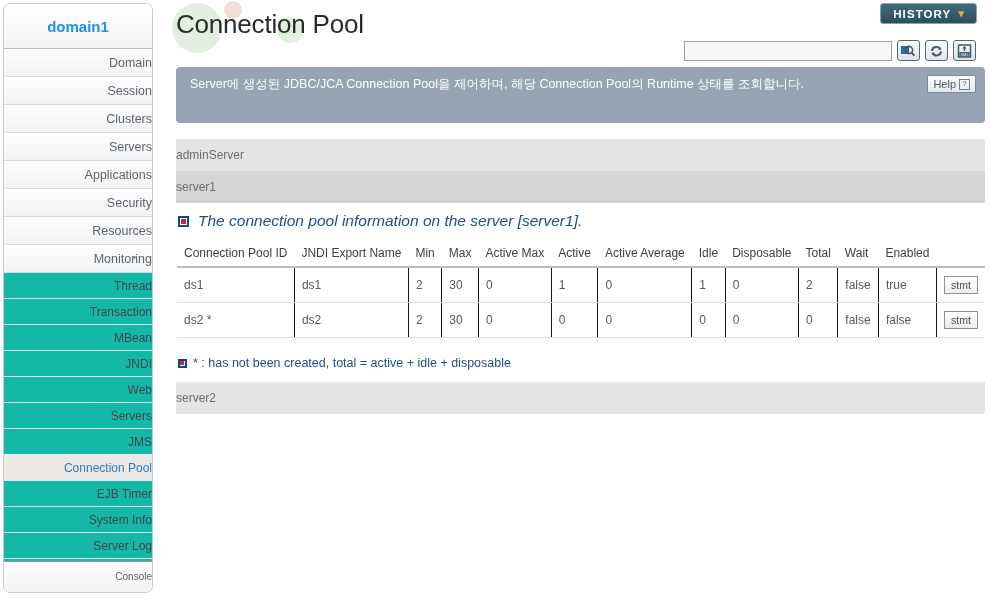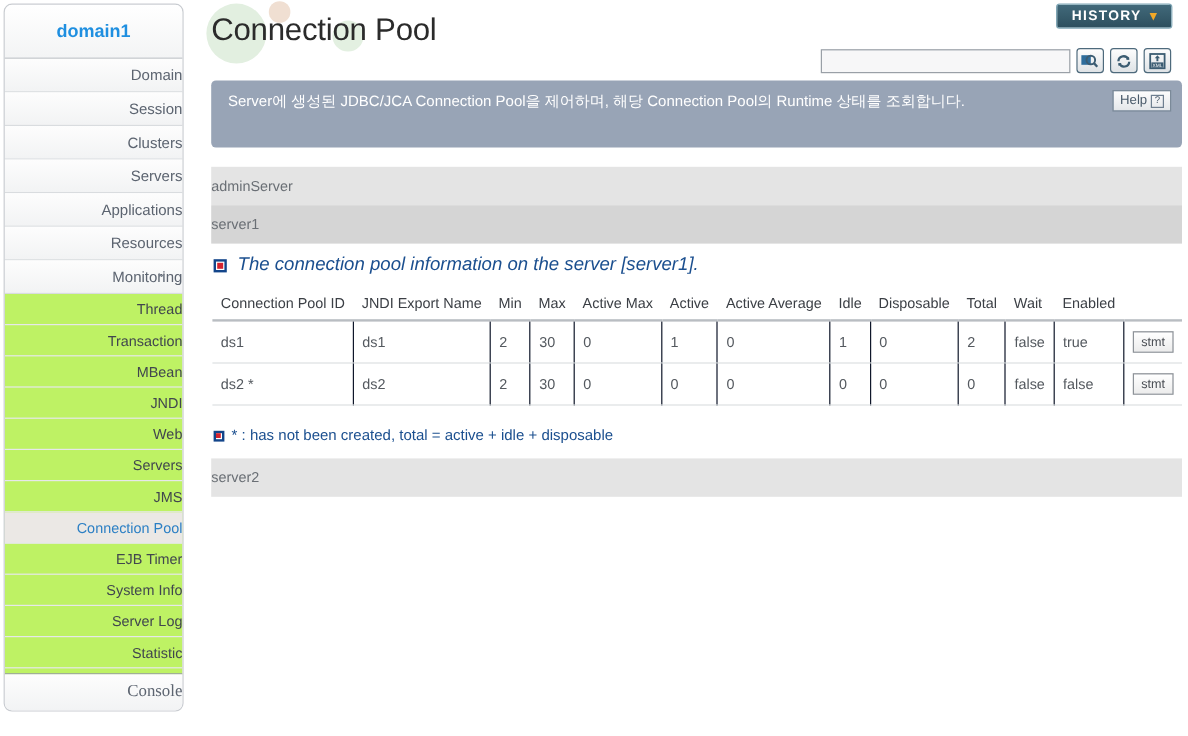--- a/index.html
+++ b/index.html
@@ -41,43 +41,42 @@
     position: relative;
     white-space: nowrap;
   }
   .nav-item.expandable::after {
     content: "⌄";
     position: absolute; right: 12px; top: -4px;
     font-size: 13px; color: #7b828c;
   }
   .nav-sub-wrap {
     flex: 1 1 auto;
-    background: #bef264;
+    background: #14b8a6;
     border-bottom: 1px solid #9a9ea3;
     overflow: hidden;
   }
   .nav-sub {
     height: 26px; line-height: 26px;
     padding-left: 24px;
     font-size: 12px; color: #41464e;
     border-bottom: 1px solid #e6e8ea;
     cursor: pointer;
     white-space: nowrap;
   }
   .nav-sub.active { background: #ebe8e5; color: #2b7fc4; }
   .nav-bottom {
     flex: 0 0 auto;
   }
   .nav-console {
     height: 30px; line-height: 30px;
     padding-left: 13px;
-    font-size: 14px; color: #5c6470;
+    font-size: 10px; color: #5c6470;
     background: linear-gradient(#fdfdfd, #f2f3f4);
     cursor: pointer;
-    font-family: Liberation Serif, serif;
   }
 
   
   #main { position: absolute; left: 160px; top: 0; width: 830px; height: 613px; }
 
   
   .title-zone { position: relative; height: 56px; }
   .deco { position: absolute; border-radius: 50%; }
   .deco.c1 { left: 12px;  top: 3px;  width: 50px; height: 50px; background: #e2efe0; }
   .deco.c2 { left: 64px;  top: 1px;  width: 18px; height: 18px; background: #f0dfd2; }
@@ -252,20 +251,21 @@
 <div id="root">
 
   <div id="sidebar">
     <div class="domain-header">domain1</div>
     <div class="nav-top" id="nav-top">
         <div class="nav-item">Domain</div>
         <div class="nav-item">Session</div>
         <div class="nav-item">Clusters</div>
         <div class="nav-item">Servers</div>
         <div class="nav-item">Applications</div>
+        <div class="nav-item">Security</div>
         <div class="nav-item">Resources</div>
         <div class="nav-item expandable">Monitoring</div>
       </div>
     <div class="nav-sub-wrap" id="nav-sub">
         <div class="nav-sub">Thread</div>
         <div class="nav-sub">Transaction</div>
         <div class="nav-sub">MBean</div>
         <div class="nav-sub">JNDI</div>
         <div class="nav-sub">Web</div>
         <div class="nav-sub">Servers</div>

